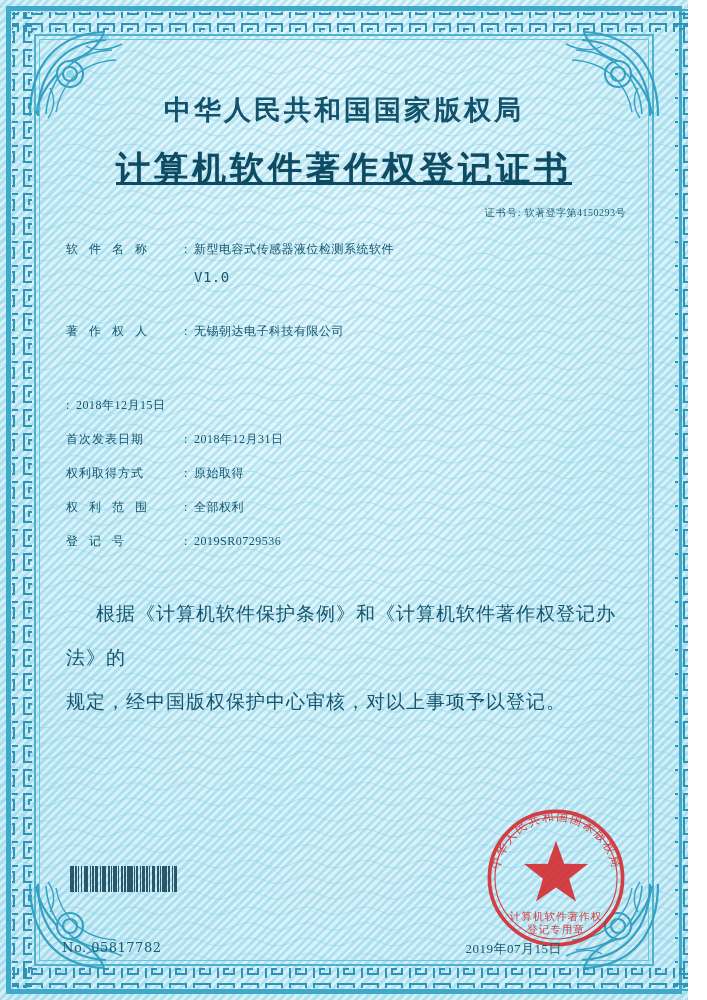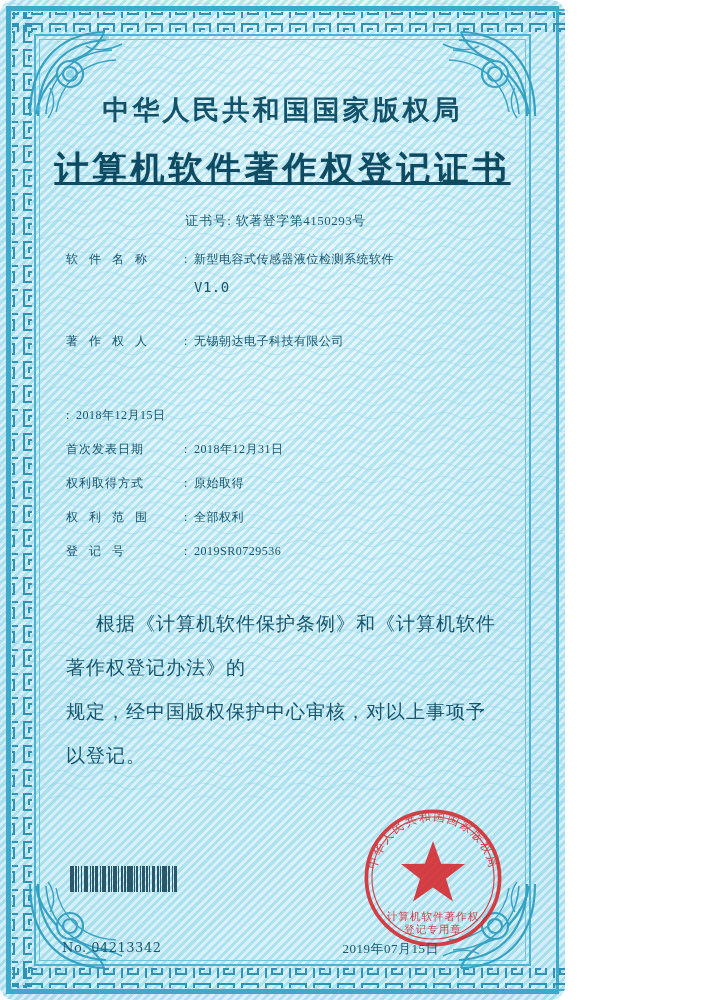--- a/index.html
+++ b/index.html
@@ -5,33 +5,32 @@
   html, body {
     margin: 0;
     padding: 0;
     background: #ffffff;
   }
   body {
     font-family: "Liberation Serif", serif;
   }
   .cert {
     position: relative;
-    width: 565px;
+    width: 688px;
     height: 1000px;
     overflow: hidden;
     background:
       repeating-linear-gradient(
         135deg,
         rgba(255,255,255,0.55) 0px,
         rgba(255,255,255,0.55) 3px,
         rgba(173, 226, 240, 0.55) 3px,
         rgba(173, 226, 240, 0.55) 6px
       ),
       radial-gradient(ellipse at 50% 18%, #cdeef8 0%, #bde8f5 35%, #a9dff0 70%, #9ad8ec 100%);
-    border-radius: 14px;
   }
   
   .guilloche {
     position: absolute;
     inset: 0;
     pointer-events: none;
     opacity: 0.5;
   }
 
   
@@ -88,24 +87,24 @@
     font-size: 34px;
     letter-spacing: 4px;
     color: #0d4b63;
     font-weight: bold;
     font-family: "DejaVu Serif", serif;
     margin-top: 18px;
     text-shadow: 0 0 1px rgba(13,75,99,0.5);
     text-decoration: underline;
   }
   .cert-no {
-    text-align: center;
-    font-size: 13px;
+    text-align: right;
+    font-size: 10px;
     color: #1d5f78;
-    margin-top: 20px;
+    margin-top: 14px;
     margin-right: 14px;
     letter-spacing: 0.5px;
   }
   .cert-no .label { letter-spacing: 1px; }
 
   .fields {
     margin-top: 14px;
     padding-left: 18px;
     padding-right: 10px;
   }
@@ -419,18 +418,18 @@
         </text>
         <text x="80" y="125" font-size="11.5" fill="#d6272c" text-anchor="middle" font-family="'DejaVu Serif', serif" letter-spacing="1">计算机软件著作权</text>
         <text x="80" y="140" font-size="11.5" fill="#d6272c" text-anchor="middle" font-family="'DejaVu Serif', serif" letter-spacing="1">登记专用章</text>
       </g>
     </svg>
   </div>
 
   <div class="footer">
     <div class="no">
       <span>No.</span>
-      <span>04213342</span>
+      <span>05817782</span>
     </div>
     <div class="date">2019年07月15日</div>
   </div>
 
 </div>
 
 </body></html>

